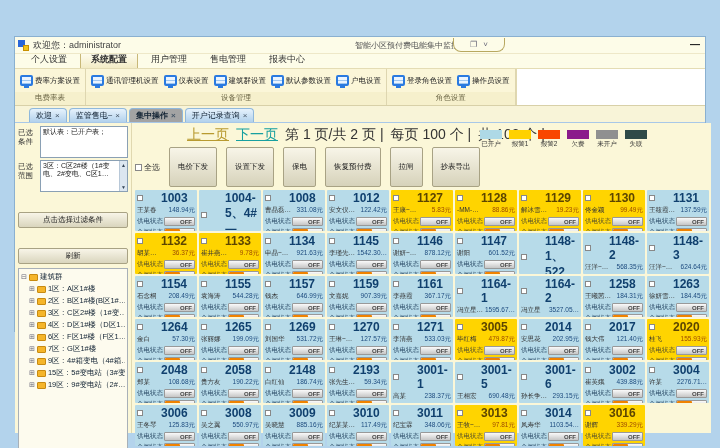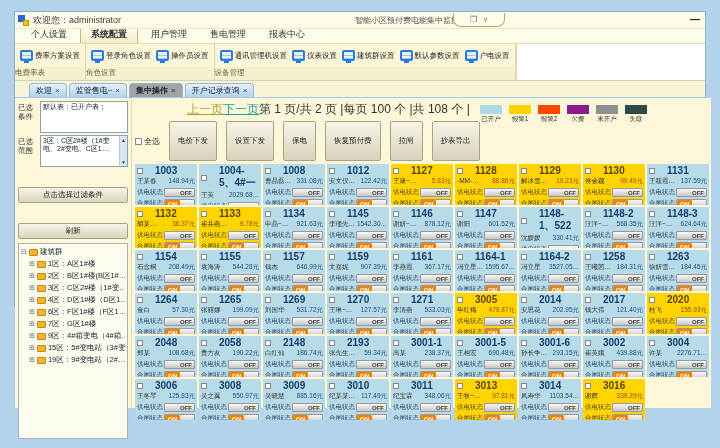--- a/index.html
+++ b/index.html
@@ -1,19 +1,19 @@
 <!DOCTYPE html>
 <html><head>
 <meta charset="utf-8">
 <style>
   * { box-sizing: border-box; margin: 0; padding: 0; }
   html,body { width:720px; height:448px; overflow:hidden; }
   body { background:#b3d3ec; font-family:"Liberation Sans","DejaVu Sans",sans-serif; position:relative; }
 
-  #window { position:absolute; left:14px; top:11px; width:692px; height:296px;
+  #window { position:absolute; left:14px; top:36px; width:692px; height:296px;
     background:#fbf7d8; border:1px solid #8ab0d0; }
 
   
   .titlebar { height:17px; background:#fdfce8; position:relative; display:flex; align-items:center;
     font-size:9px; color:#444; border-bottom:1px solid #eee8c8; }
   .win-icon { width:11px; height:11px; margin:0 4px 0 3px; position:relative; }
   .win-icon i { position:absolute; display:block; }
   .win-icon .b1 { left:0; top:0; width:7px; height:7px; background:#2a66d8; }
   .win-icon .b2 { left:5px; top:5px; width:6px; height:6px; background:#f5c518; border:1px solid #c89000; }
   .welcome { white-space:nowrap; }
@@ -33,21 +33,21 @@
   
   .ribbon { height:37px; display:flex; background:#fbf6d8; border-bottom:1px solid #d8d0a8; }
   .ribbon-group { display:flex; flex-direction:column; border-right:1px solid #ded6b0; }
   .rg-buttons { flex:1; display:flex; align-items:center; padding:0 3px; gap:1px; }
   .ribbon-btn { display:flex; align-items:center; gap:2px; font-size:7.5px; color:#222;
     padding:2px 2px; white-space:nowrap; }
   .monitor-icon { width:13px; height:11px; border:2px solid #2a7ae0; border-radius:2px;
     background:linear-gradient(#eaf4ff 0 3px,#9fc6f0 3px 4px,#eaf4ff 4px 6px,#9fc6f0 6px 7px,#eaf4ff 7px);
     position:relative; flex:none; }
   .monitor-icon:after { content:""; position:absolute; left:2px; bottom:-4px; width:5px; height:2px; background:#2a7ae0; }
-  .rg-label { text-align:left; font-size:7.5px; color:#6a6444; padding:1px 0 2px; background:#f6f0cc;font-family:Liberation Mono, monospace; }
+  .rg-label { text-align:center; font-size:7.5px; color:#6a6444; padding:1px 0 2px; background:#f6f0cc;font-family:Liberation Mono, monospace; }
   .ribbon-spacer { flex:1; background:#ffffff; border-left:1px solid #e0d8b0; }
 
   
   .tabstrip { height:17px; display:flex; gap:2px; padding:2px 0 0 14px; background:#f8f4d8;
     border-bottom:1px solid #a8c8e8; }
   .tab { display:flex; align-items:center; gap:3px; padding:1px 6px; font-size:8px; color:#123;
     background:linear-gradient(#e6f2fc,#b2d1ec); border:1px solid #8fb8dc; border-bottom:none;
     border-radius:4px 4px 0 0; white-space:nowrap; }
   .tab.active { background:#a3a3a3; font-weight:bold; }
   .tab-close { font-size:8px; color:#456; }
@@ -68,39 +68,39 @@
     background:linear-gradient(#f8f5e8,#d9d5bd); border:1px solid #a8a284; border-radius:2px; text-align:center; }
   .tree-panel { margin-top:4px; height:196px; background:#fdfbee; border:1px solid #a8b0b8; padding:2px; overflow:hidden; }
   .tree-row { display:flex; align-items:center; gap:2px; font-size:7.5px; color:#123; line-height:12px;
     white-space:nowrap; overflow:hidden; }
   .tree-row.child { padding-left:8px; }
   .plus { font-size:7px; color:#667; flex:none; }
   .folder { width:9px; height:7px; background:#f5b52a; border:1px solid #c88a10; border-radius:1px; flex:none; }
 
   
   .main { flex:1; position:relative; padding:1px 2px 0 3px; background:#fbf7d8; }
-  .pager { display:flex; font-size:12px; color:#333; padding:2px 0 1px 52px; }
+  .pager { display:flex; gap:7px; font-size:14px; color:#333; padding:2px 0 1px 52px; }
   .pager .prev { color:#b89a30; text-decoration:underline; }
   .pager .next { color:#18a0a0; text-decoration:underline; }
   .toolbar { display:flex; align-items:center; gap:9px; margin:2px 0 3px; }
   .select-all { display:flex; align-items:center; gap:2px; font-size:8px; color:#333; }
   .cb { width:7px; height:7px; background:#fff; border:1px solid #888; flex:none; }
   .tb-btn { font-size:7.5px; color:#222; padding:14px 8px; background:linear-gradient(#f8f5e8,#d6d2ba);
     border:1px solid #a8a284; border-radius:2px; white-space:nowrap; }
   .legend { position:absolute; right:64px; top:7px; display:flex; gap:7px; }
   .legend-item { text-align:center; }
   .swatch { width:22px; height:9px; margin:0 auto 1px; }
   .lg-label { font-size:6.5px; color:#333; white-space:nowrap; }
 
   
   .grid { display:grid; grid-template-columns:repeat(9,62px); gap:2px; margin-top:1px; }
   .card { height:41px; overflow:hidden; border-radius:1px; }
   .card.normal { background:#b7dbe9; }
   .card.alarm { background:#ffd400; }
-  .card-hd { display:flex; align-items:center; gap:12px; padding:1px 2px 0; font-weight:bold; font-size:10px; }
+  .card-hd { display:flex; align-items:center; gap:18px; padding:1px 2px 0; font-weight:bold; font-size:12px; }
   .normal .card-hd { color:#10406e; }
   .alarm .card-hd { color:#5c4500; }
   .card-hd .cb { width:6px; height:6px; }
   .card-nm { display:flex; justify-content:space-between; padding:0 2px; font-size:6.5px; margin-top:1px; }
   .card-nm .nm { max-width:28px; overflow:hidden; white-space:nowrap; color:#333; }
   .normal .card-nm .bal { color:#1c4a7e; } .alarm .card-nm .bal { color:#9c4a00; }
   .card-row { display:flex; align-items:center; justify-content:space-between; padding:0 2px; margin-top:2px; font-size:6.5px; }
   .normal .card-row .lbl { color:#2a4a66; } .alarm .card-row .lbl { color:#55502a; }
   .toggle { width:31px; height:9px; border:1px solid #999; border-radius:1px; flex:none;
     background:linear-gradient(#fafafa,#c6c6c6); display:flex; align-items:center; font-size:6px; font-weight:bold; }
@@ -142,53 +142,53 @@
             <span class="monitor-icon"></span>
             <span>费率方案设置</span>
           </div>
         </div>
         <div class="rg-label">电费率表</div>
       </div>
       <div class="ribbon-group">
         <div class="rg-buttons">
           <div class="ribbon-btn">
             <span class="monitor-icon"></span>
-            <span>登录角色设置</span>
+            <span>通讯管理机设置</span>
           </div>
           <div class="ribbon-btn">
             <span class="monitor-icon"></span>
-            <span>操作员设置</span>
+            <span>仪表设置</span>
+          </div>
+          <div class="ribbon-btn">
+            <span class="monitor-icon"></span>
+            <span>建筑群设置</span>
+          </div>
+          <div class="ribbon-btn">
+            <span class="monitor-icon"></span>
+            <span>默认参数设置</span>
+          </div>
+          <div class="ribbon-btn">
+            <span class="monitor-icon"></span>
+            <span>户电设置</span>
           </div>
         </div>
-        <div class="rg-label">角色设置</div>
+        <div class="rg-label">设备管理</div>
       </div>
       <div class="ribbon-group">
         <div class="rg-buttons">
           <div class="ribbon-btn">
             <span class="monitor-icon"></span>
-            <span>通讯管理机设置</span>
+            <span>登录角色设置</span>
           </div>
           <div class="ribbon-btn">
             <span class="monitor-icon"></span>
-            <span>仪表设置</span>
-          </div>
-          <div class="ribbon-btn">
-            <span class="monitor-icon"></span>
-            <span>建筑群设置</span>
-          </div>
-          <div class="ribbon-btn">
-            <span class="monitor-icon"></span>
-            <span>默认参数设置</span>
-          </div>
-          <div class="ribbon-btn">
-            <span class="monitor-icon"></span>
-            <span>户电设置</span>
+            <span>操作员设置</span>
           </div>
         </div>
-        <div class="rg-label">设备管理</div>
+        <div class="rg-label">角色设置</div>
       </div>
       <div class="ribbon-spacer"></div>
     </div>
 
   <div class="tabstrip">
       <div class="tab">
         <span class="tab-label">欢迎</span>
         <span class="tab-close">×</span>
       </div>
       <div class="tab">

